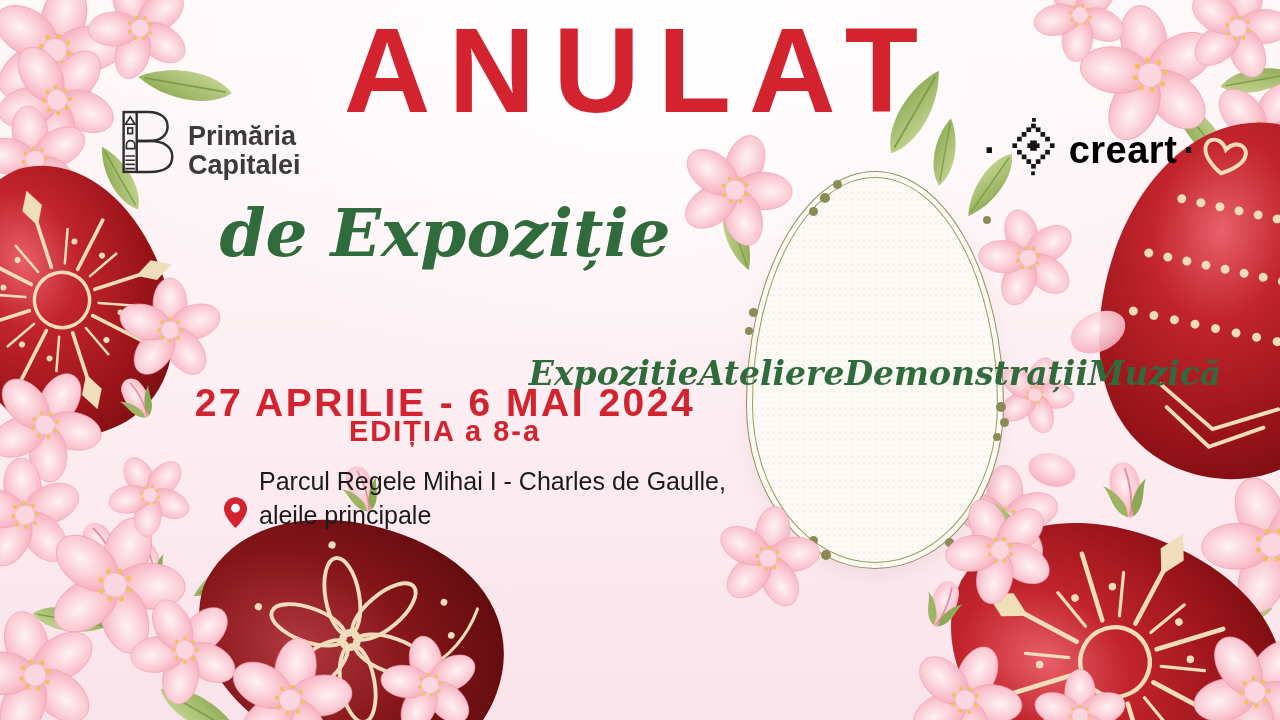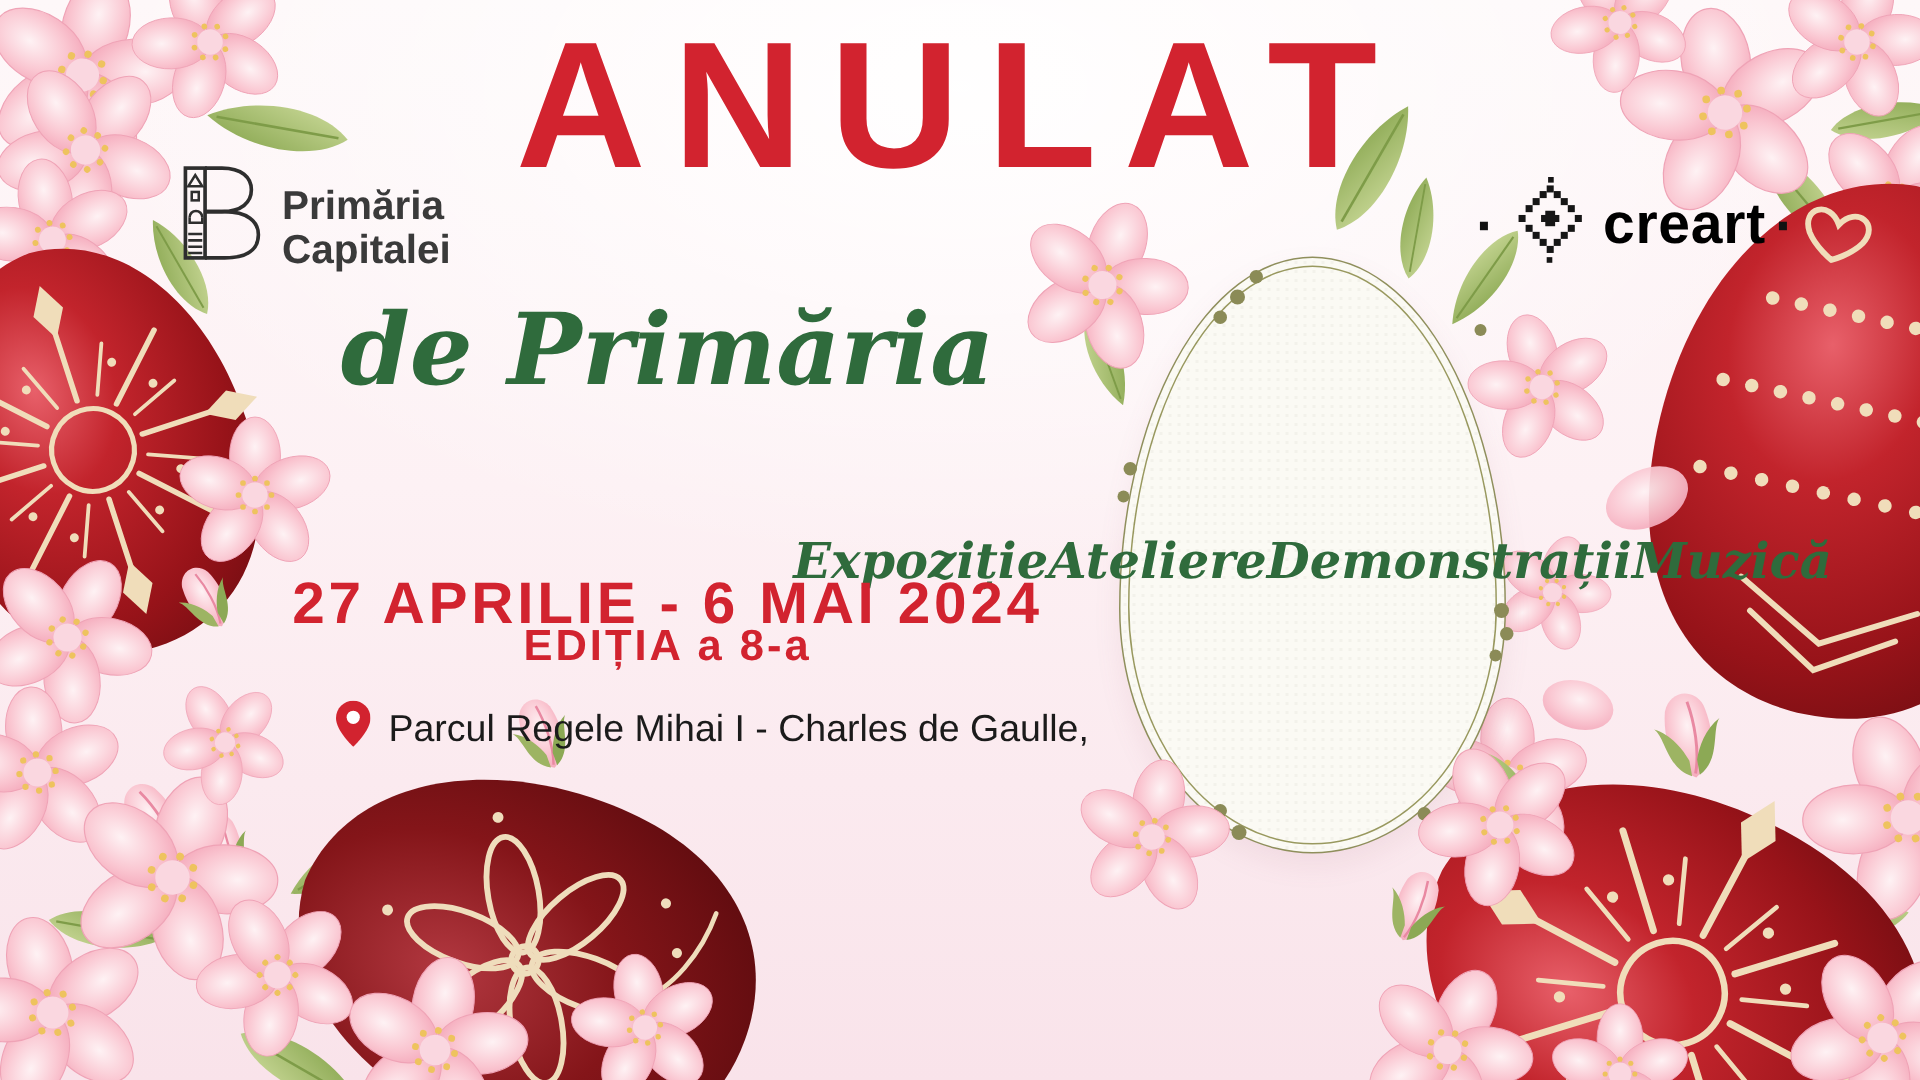--- a/index.html
+++ b/index.html
@@ -423,29 +423,30 @@
         <rect x="29" y="24" width="7" height="11"></rect>
         <rect x="26" y="27" width="13" height="5"></rect>
       </g>
     </svg>
   </span>
   <span class="creart-text">creart</span>
   <span class="creart-dot">·</span>
 </div>
 
 <div class="title-block">
-  <div class="title-line">de Primăria</div>
+  <div class="title-line">de Expoziție</div>
 </div>
 
 <div class="dates">27 APRILIE - 6 MAI 2024</div>
 <div class="edition">EDIȚIA a 8-a</div>
 
 <div class="location">
   <span style="margin-top:3px">
     <svg width="23" height="31" viewBox="0 0 24 32">
       <path d="M12,0 C5.4,0 0,5.4 0,12 C0,21 12,32 12,32 C12,32 24,21 24,12 C24,5.4 18.6,0 12,0 Z" fill="#D2232F"></path>
       <circle cx="12" cy="11.5" r="4.6" fill="#FFFFFF"></circle>
     </svg>
   </span>
   <span class="location-text">
     <div>Parcul Regele Mihai I - Charles de Gaulle,</div>
+    <div>aleile principale</div>
   </span>
 </div>
 
 </body></html>

